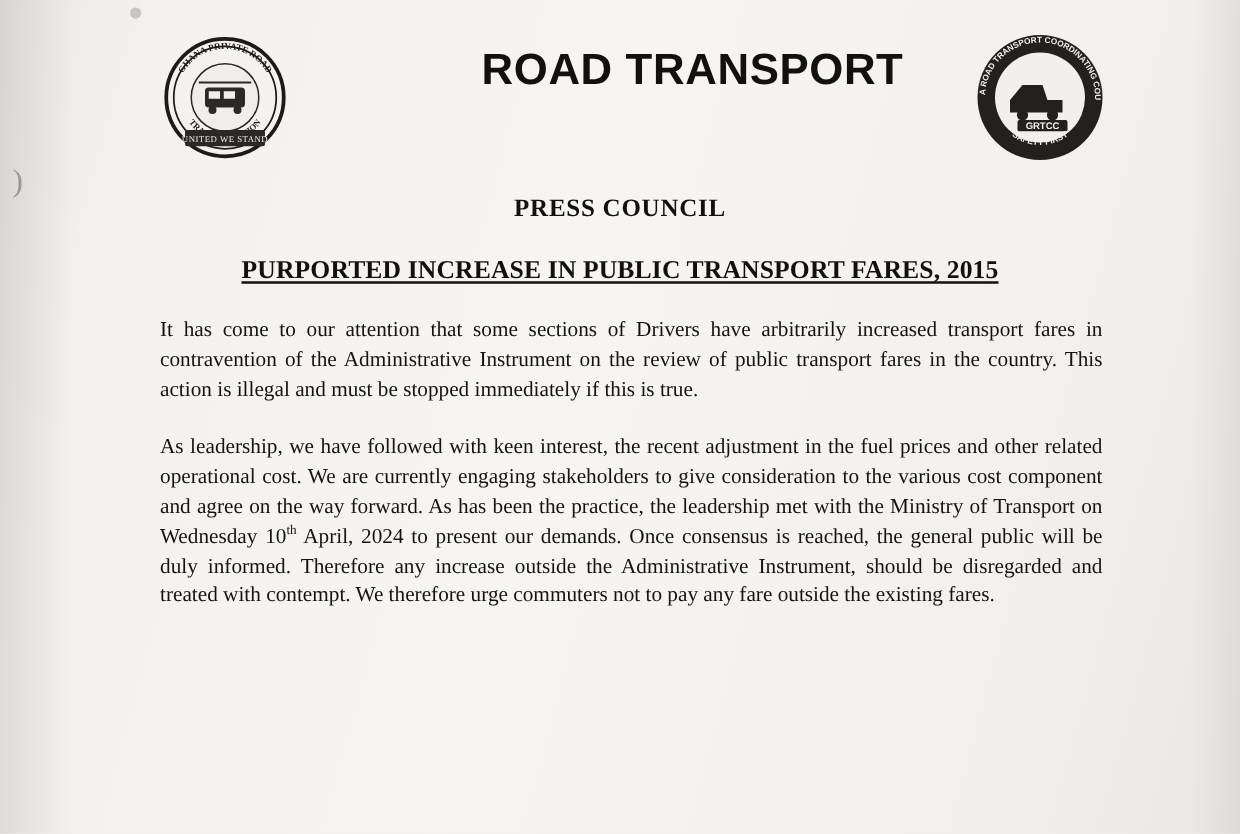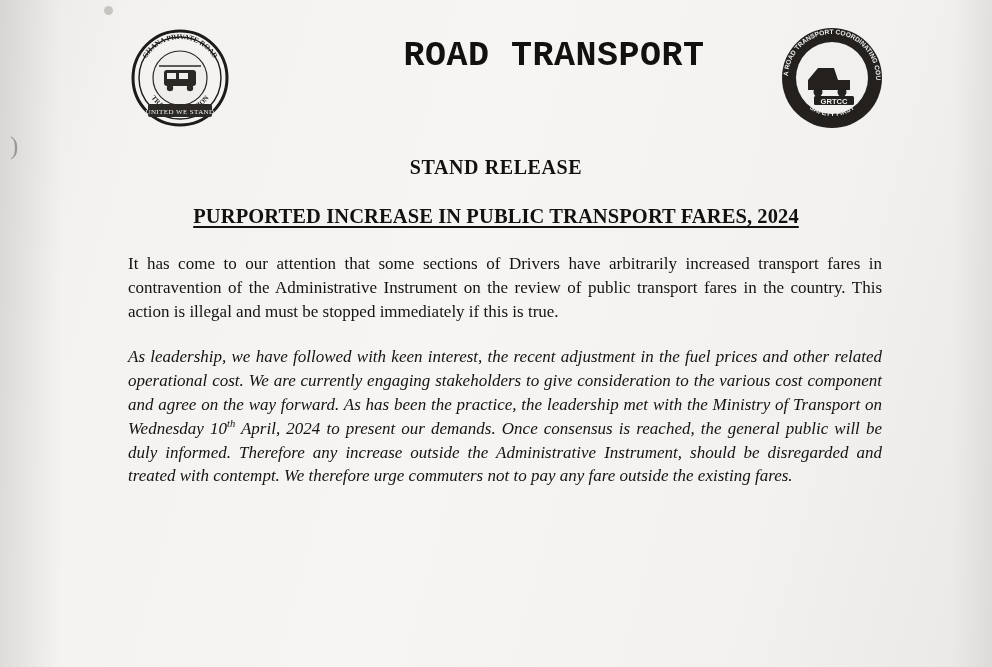--- a/index.html
+++ b/index.html
@@ -56,21 +56,21 @@
     width: 100%;
     height: 100%;
   }
 
   .org-title {
     position: absolute;
     left: 236px;
     right: 120px;
     top: 34px;
     text-align: center;
-    font-family: Liberation Mono, monospace;
+    font-family: Liberation Sans, sans-serif;
     font-weight: bold;
     font-size: 35px;
     letter-spacing: 0.5px;
     line-height: 1.28;
     color: #14100d;
   }
   .org-title .line2 { display: block; }
 
   
   .press-release {
@@ -95,21 +95,21 @@
   
   .body-text {
     margin: 24px 110px 0 128px;
     font-size: 17px;
     line-height: 1.40;
     color: #15120f;
     text-align: justify;
     text-justify: inter-word;
   }
   .para { margin: 0 0 22px 0; }
-  .para:last-child { margin-bottom: 0; font-style: italic; }
+  .para:last-child { margin-bottom: 0; }
   sup { font-size: 0.62em; vertical-align: super; }
 
   
   .mark-top {
     position: absolute;
     left: 104px; top: 6px;
     width: 9px; height: 9px;
     border-radius: 50%;
     background: #b9b6b2;
     opacity: .75;
@@ -181,22 +181,22 @@
         <text font-family="'Liberation Sans',sans-serif" font-size="6.6" font-weight="bold" fill="#f1f0ee">
           <textPath href="#rArcTop" startOffset="50%" text-anchor="middle">GHANA ROAD TRANSPORT COORDINATING COUNCIL</textPath>
         </text>
         <text font-family="'Liberation Sans',sans-serif" font-size="6.8" font-weight="bold" fill="#f1f0ee">
           <textPath href="#rArcBot" startOffset="50%" text-anchor="middle">SAFETY FIRST</textPath>
         </text>
       </svg>
     </div>
   </div>
 
-  <div class="press-release">STAND RELEASE</div>
-
-  <div class="subject">PURPORTED INCREASE IN PUBLIC TRANSPORT FARES, 2024</div>
+  <div class="press-release">PRESS COUNCIL</div>
+
+  <div class="subject">PURPORTED INCREASE IN PUBLIC TRANSPORT FARES, 2015</div>
 
   <div class="body-text">
     <p class="para">It has come to our attention that some sections of Drivers have arbitrarily increased transport fares in contravention of the Administrative Instrument on the review of public transport fares in the country. This action is illegal and must be stopped immediately if this is true.</p>
     <p class="para"><span>As leadership, we have followed with keen interest, the recent adjustment in the fuel prices and other related operational cost. We are currently engaging stakeholders to give consideration to the various cost component and agree on the way forward. As has been the practice, the leadership met with the Ministry of Transport on Wednesday 10</span><sup>th</sup><span> April, 2024 to present our demands. Once consensus is reached, the general public will be duly informed. Therefore any increase outside the Administrative Instrument, should be disregarded and treated with contempt. We therefore urge commuters not to pay any fare outside the existing fares.</span></p>
   </div>
 
 </div>
 
 </body></html>

